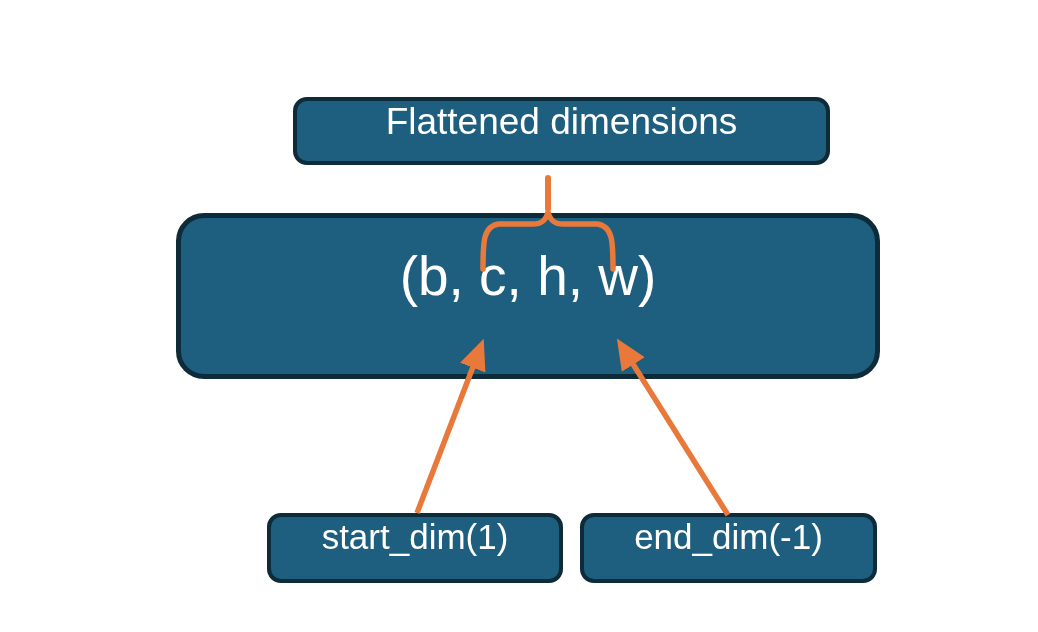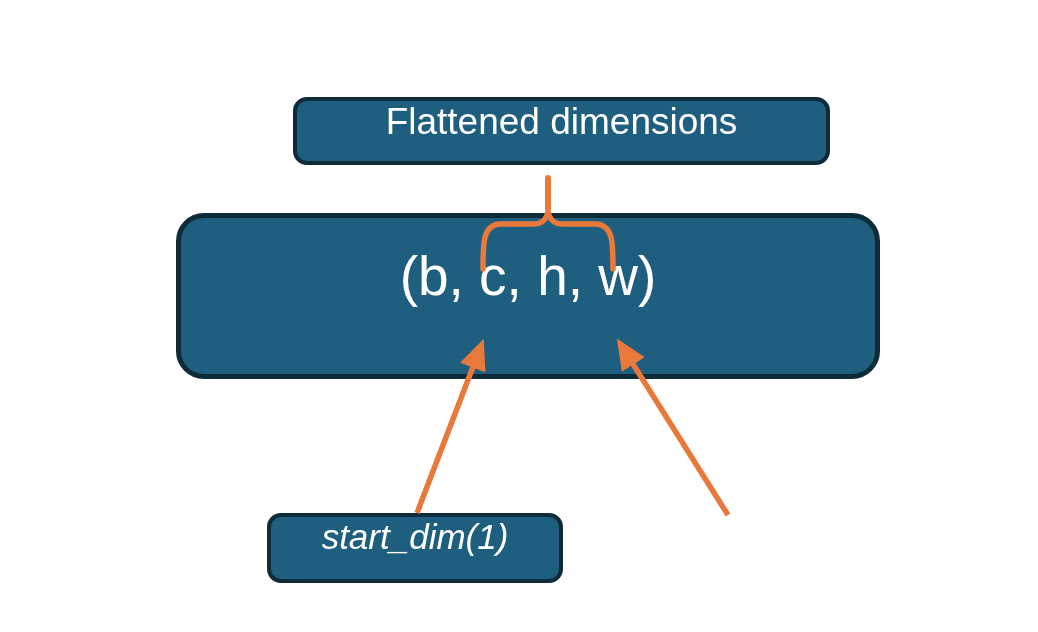--- a/index.html
+++ b/index.html
@@ -34,21 +34,20 @@
   .tensor-box{
     left:176px;top:213px;width:704px;height:166px;
     border-radius:28px;border-width:5px;
     font-size:55px;
     padding-top:26px;
   }
   .param-box{
     top:513px;height:70px;
     border-radius:14px;
     font-size:35px;
-    font-style:italic;
   }
   .start-box{left:267px;width:296px;}
   .end-box{left:580px;width:297px;}
   .overlay{
     position:absolute;left:0;top:0;width:1038px;height:632px;
     pointer-events:none;
   }
 </style>
 </head>
 <body>
@@ -60,20 +59,23 @@
   </div>
 
   <div class="node tensor-box">
     <span>(b, c, h, w)</span>
   </div>
 
   <div class="node param-box start-box">
     <span>start_dim(1)</span>
   </div>
 
+  <div class="node param-box end-box">
+    <span>end_dim(-1)</span>
+  </div>
 
   <svg class="overlay" viewBox="0 0 1038 632" xmlns="http://www.w3.org/2000/svg">
     <defs>
       <marker id="arrowhead" viewBox="0 0 10 10" refX="7.5" refY="5" markerWidth="5.6" markerHeight="5.6" orient="auto-start-reverse">
         <path d="M0,0.6 L10,5 L0,9.4 z" style="fill:var(--connector)"></path>
       </marker>
     </defs>
 
     <path d="M548,178 L548,209" style="stroke:var(--connector);stroke-width:6;stroke-linecap:round;fill:none"></path>
 

